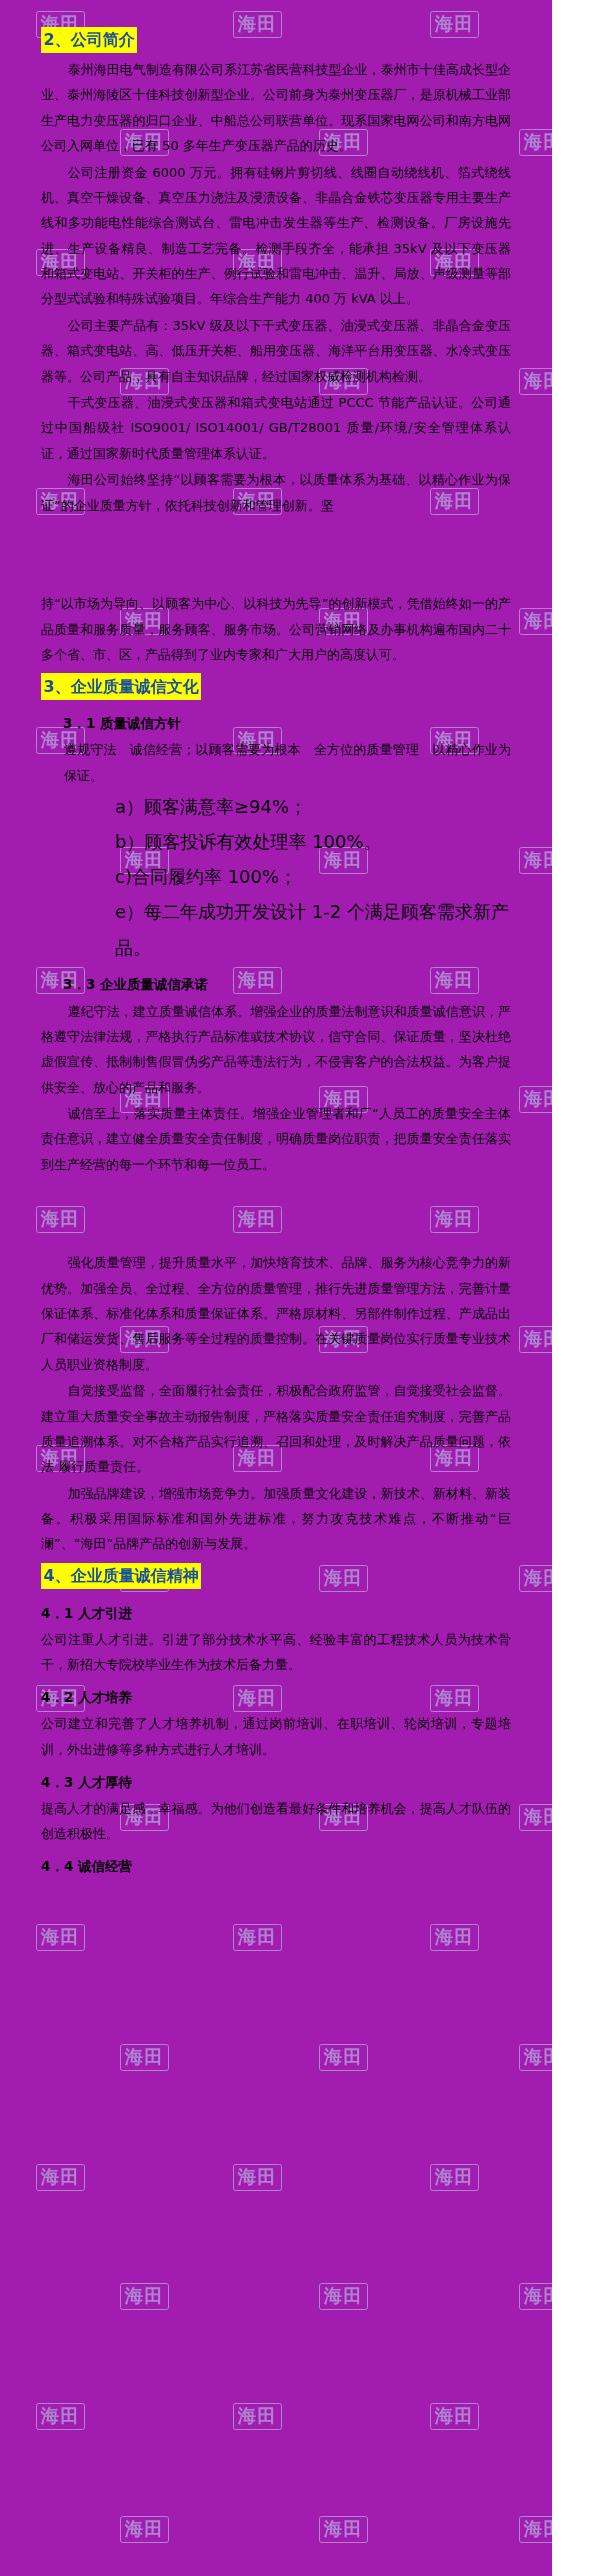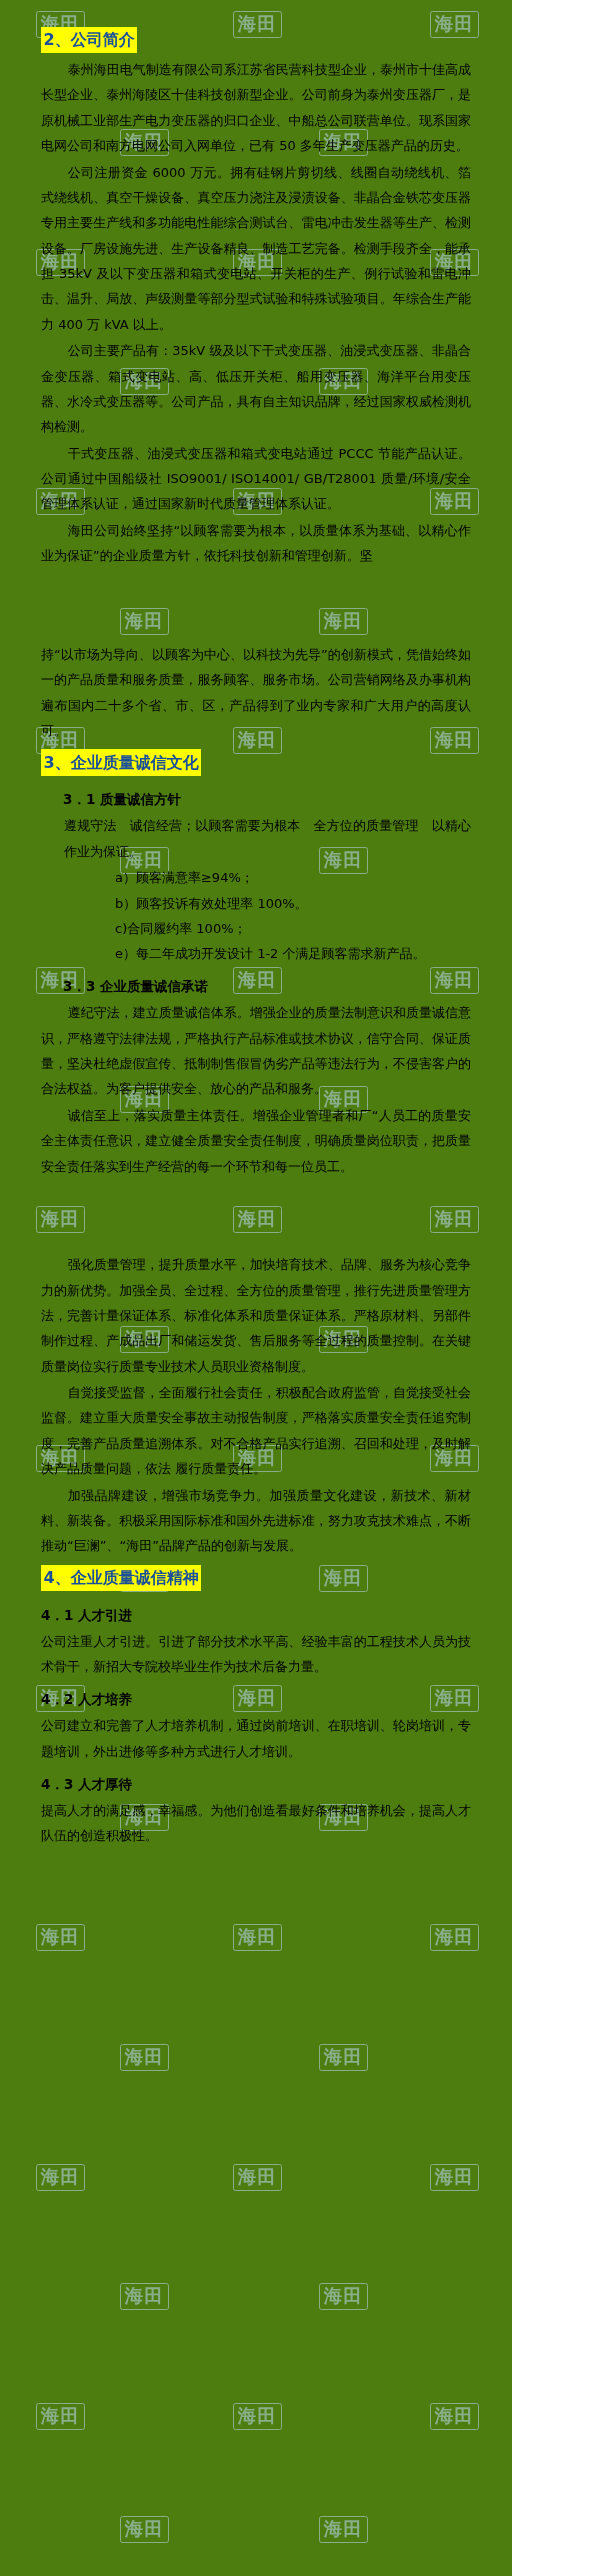--- a/index.html
+++ b/index.html
@@ -5,23 +5,23 @@
   html, body {
     margin: 0;
     padding: 0;
     background: #ffffff;
   }
   body {
     font-family: "DejaVu Sans", "Liberation Sans", sans-serif;
   }
   .page {
     position: relative;
-    width: 512px;
+    width: 552px;
     min-height: 2576px;
-    background: #4d7c0f;
+    background: #a21caf;
     overflow: hidden;
   }
   
   .watermarks {
     position: absolute;
     inset: 0;
     pointer-events: none;
     z-index: 0;
   }
   .wm {
@@ -83,21 +83,21 @@
     text-align: justify;
     text-indent: 0;
     padding-left: 23px;
   }
   ul.goals {
     list-style: none;
     margin: 1.2px 0 1.2px 0;
     padding: 0 0 0 74px;
   }
   ul.goals li {
-    font-size: 13px;
+    font-size: 18px;
     line-height: 1.95;
     color: #000000;
   }
   .spacer-break { height: 72px; }
   .sec-wrap { margin-top: 6.1px; }
   .indent-lvl2 { padding-left: 22px; }
 </style>
 </head>
 <body>
 
@@ -217,17 +217,18 @@
 
       <h3 class="h-sub">4．1 人才引进</h3>
       <p class="body noind">公司注重人才引进。引进了部分技术水平高、经验丰富的工程技术人员为技术骨干，新招大专院校毕业生作为技术后备力量。</p>
 
       <h3 class="h-sub">4．2 人才培养</h3>
       <p class="body noind">公司建立和完善了人才培养机制，通过岗前培训、在职培训、轮岗培训，专题培训，外出进修等多种方式进行人才培训。</p>
 
       <h3 class="h-sub">4．3 人才厚待</h3>
       <p class="body noind">提高人才的满足感，幸福感。为他们创造看最好条件和培养机会，提高人才队伍的创造积极性。</p>
 
+      <h3 class="h-sub">4．4 诚信经营</h3>
     </div>
 
   </div>
 </div>
 
 
 </body></html>

